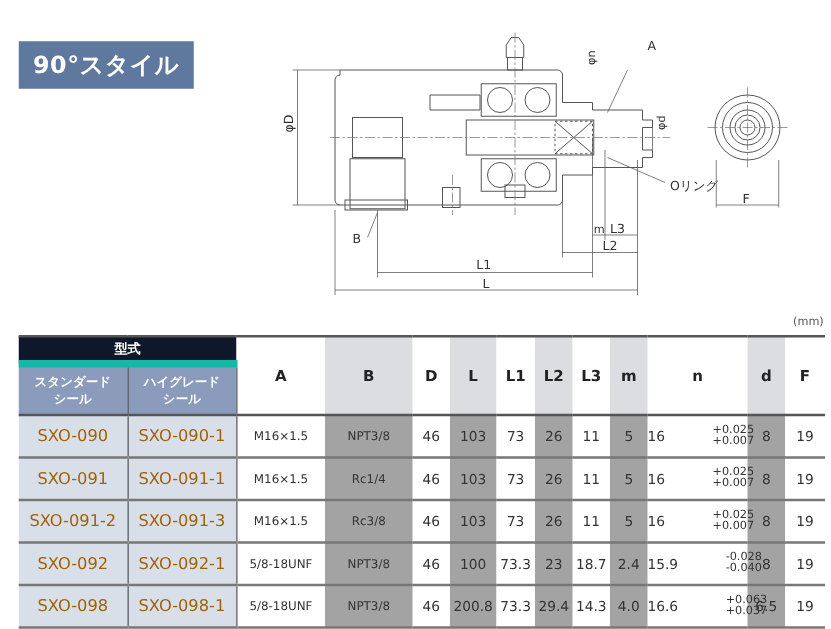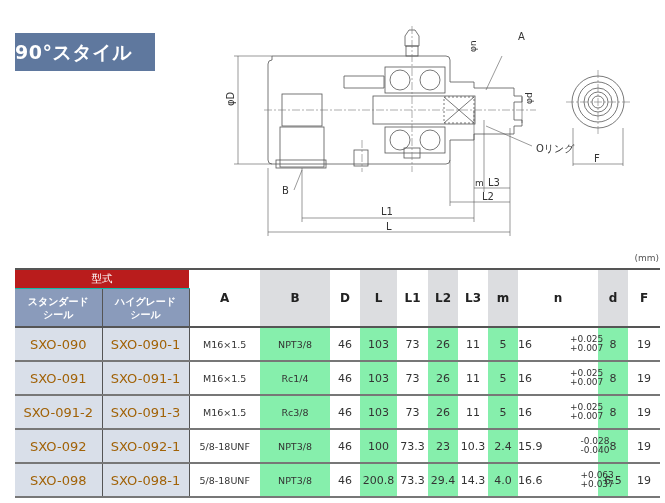--- a/index.html
+++ b/index.html
@@ -1,30 +1,30 @@
 <!DOCTYPE html>
 <html><head>
 <meta charset="utf-8">
 <style>
   html, body { margin:0; padding:0; background:#ffffff; }
   body { width:665px; height:503px; position:relative; overflow:hidden; font-family:"DejaVu Sans", sans-serif; color:#333; }
-  .title-badge { position:absolute; left:15px; top:33px; width:140px; height:38px; background:#5f789e; color:#fff; font-family:"DejaVu Sans", sans-serif; font-weight:bold; font-size:19px; line-height:38px; text-align:left; letter-spacing:0.5px; }
+  .title-badge { position:absolute; left:15px; top:33px; width:140px; height:38px; background:#5f789e; color:#fff; font-family:"DejaVu Sans", sans-serif; font-weight:bold; font-size:19px; line-height:38px; text-align:center; letter-spacing:0.5px; }
   .drawing { position:absolute; left:0; top:0; width:665px; height:250px; }
   .unit { position:absolute; right:6px; top:253px; font-size:9px; color:#555; }
   table.spec { position:absolute; left:15px; top:268px; border-collapse:collapse; table-layout:fixed; width:645px; }
   table.spec td, table.spec th { padding:0; text-align:center; vertical-align:middle; }
-  .h-group { background:#b91c1c; color:#fff; font-weight:normal; font-size:10.5px; height:18px; border-bottom:1px solid #14b8a6; border-top:2px solid #555; }
+  .h-group { background:#0f172a; color:#fff; font-weight:bold; font-size:10.5px; height:18px; border-bottom:6px solid #14b8a6; border-top:2px solid #555; }
   .h-sub { background:#8a9bbb; color:#fff; font-weight:bold; font-size:10px; line-height:13px; height:37px; border-right:1px solid #555; }
   .h-dim { font-weight:bold; font-size:12px; color:#222; border-top:2px solid #555; border-bottom:2px solid #555; }
   .h-dim.gray { background:#dcdde0; }
   .h-sub { border-bottom:2px solid #555; }
   td.model { background:#d9dfe9; font-size:13px; color:#a16207; border-right:1px solid #555; height:32px; }
   td.val { font-size:11px; color:#333; }
   td.val.sm { font-size:9.5px; }
-  td.gray { background:#86efac; }
+  td.gray { background:#a3a3a3; }
   tr.data td { border-bottom:2px solid #777; }
   .tol { font-size:9px; line-height:9px; display:inline-block; text-align:left;margin-left:13px; }
   .tol span { display:block; }
   .n-wrap { display:flex; align-items:center; justify-content:flex-start; gap:25px; }
 </style>
 </head>
 <body>
 
 <div class="title-badge">90°スタイル</div>
 
@@ -221,21 +221,21 @@
     </tr>
     <tr class="data">
       <td class="model">SXO-092</td>
       <td class="model">SXO-092-1</td>
       <td class="val sm">5/8-18UNF</td>
       <td class="val sm gray">NPT3/8</td>
       <td class="val">46</td>
       <td class="val gray">100</td>
       <td class="val">73.3</td>
       <td class="val gray">23</td>
-      <td class="val">10.3</td>
+      <td class="val">18.7</td>
       <td class="val gray">2.4</td>
       <td class="val">
           <div class="n-wrap">
             <span>15.9</span>
             <span class="tol">
               <span>-0.028</span>
               <span>-0.040</span>
             </span>
           </div>
         </td>

